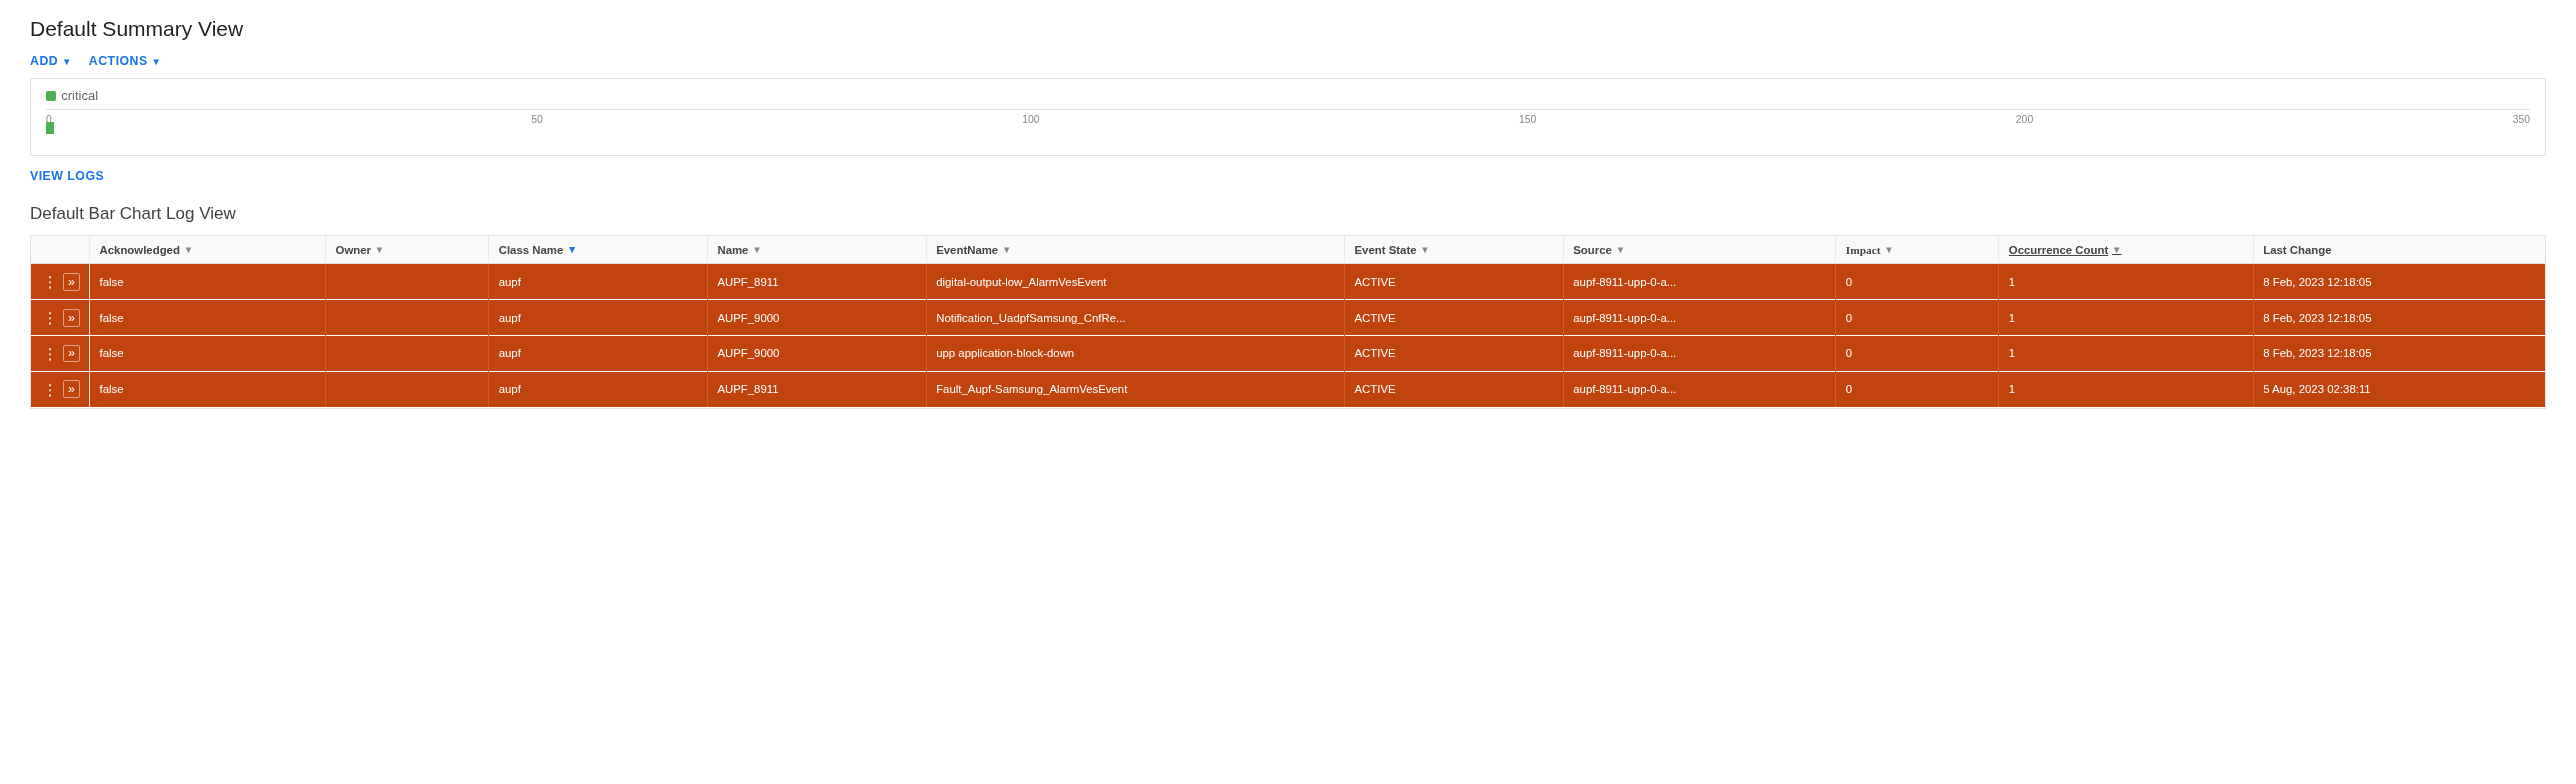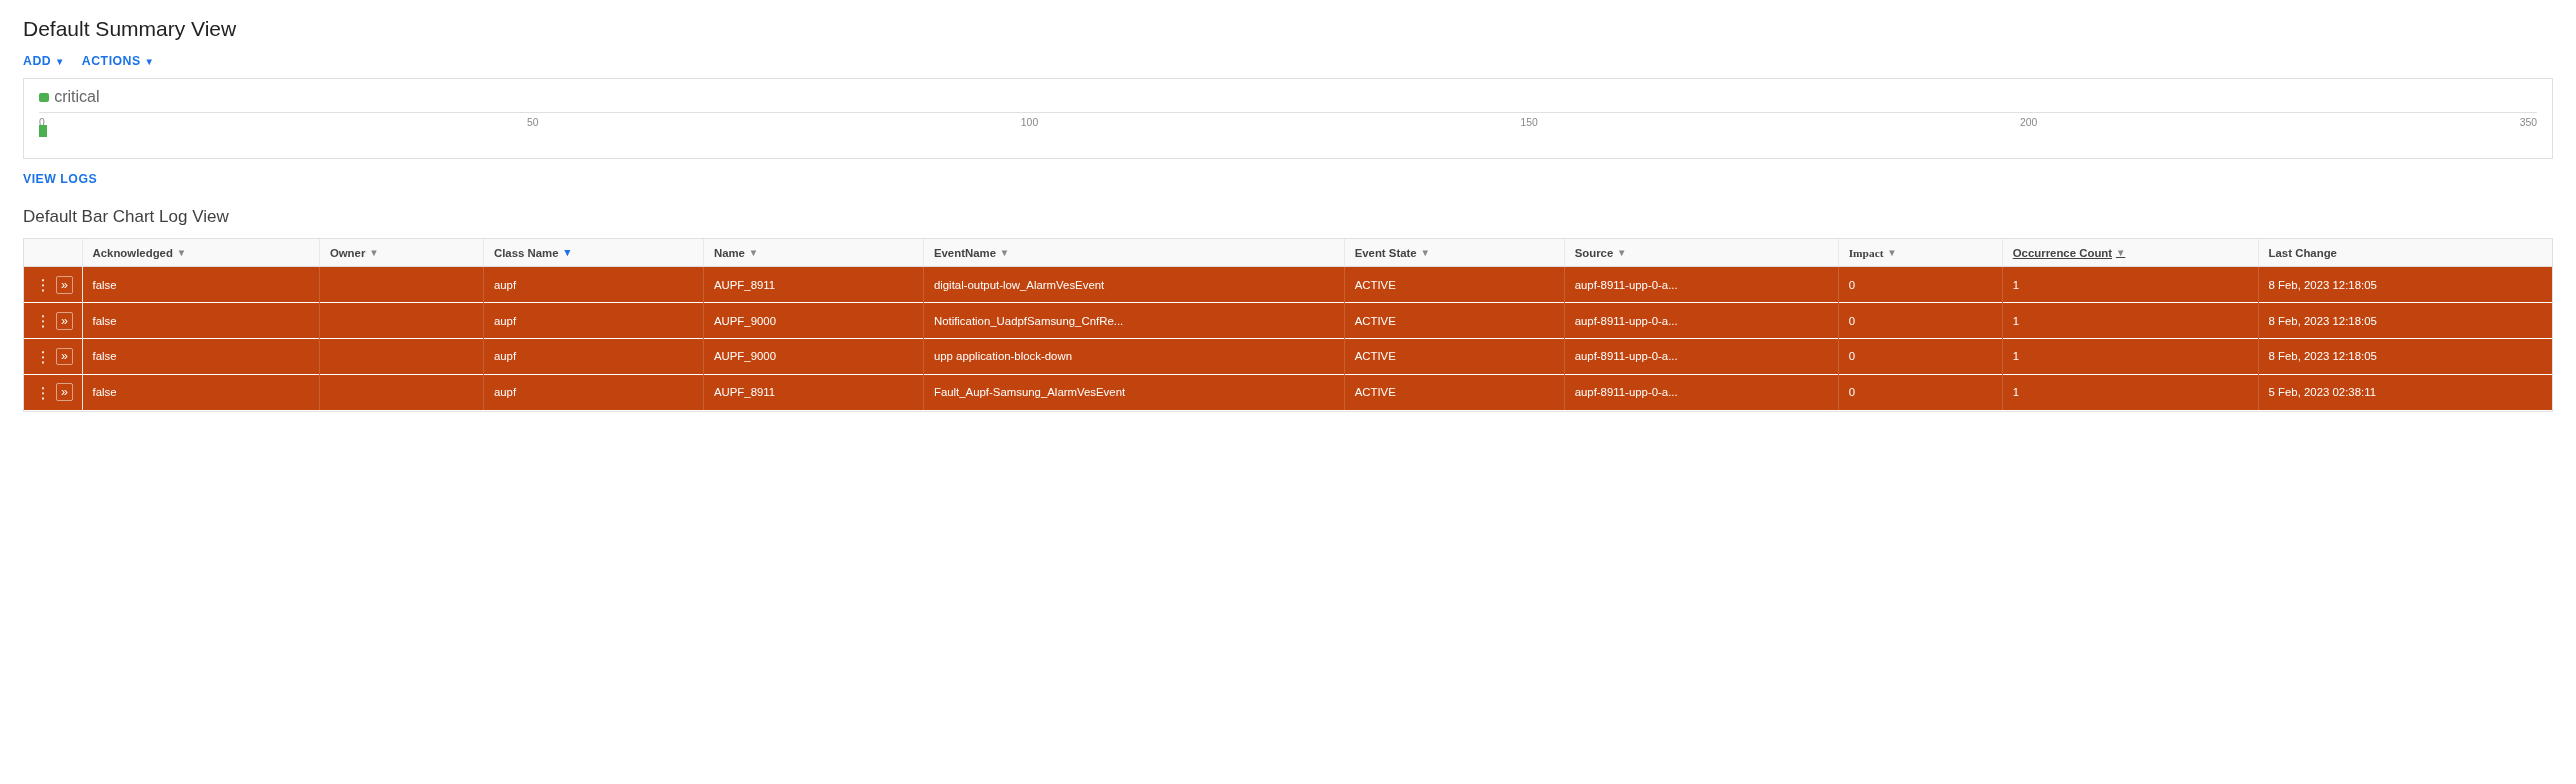--- a/index.html
+++ b/index.html
@@ -5,21 +5,21 @@
     * { box-sizing: border-box; margin: 0; padding: 0; }
     body {
       font-family: Arial, sans-serif;
       background: #f5f5f5;
       font-size: 12.3px;
       color: #333;
     }
     .page-wrapper {
       background: #fff;
       min-height: 784px;
-      padding: 17px 23px;
+      padding: 17px 30px;
     }
     .page-title {
       font-size: 21px;
       font-weight: 400;
       color: #222;
       margin-bottom: 13.3px;
     }
     .toolbar {
       display: flex;
       gap: 17px;
@@ -55,21 +55,21 @@
       gap: 5.7px;
       margin-bottom: 5.7px;
     }
     .chart-legend-dot {
       width: 9.5px;
       height: 9.5px;
       background: #4caf50;
       border-radius: 1.9px;
     }
     .chart-legend-label {
-      font-size: 16px;
+      font-size: 13px;
       color: #666;
     }
     .chart-area {
       position: relative;
       height: 38px;
       background: #fff;
     }
     .chart-bar {
       position: absolute;
       bottom: 13.3px;
@@ -378,19 +378,19 @@
     </td>
             <td>false</td>
             <td></td>
             <td>aupf</td>
             <td>AUPF_8911</td>
             <td>Fault_Aupf-Samsung_AlarmVesEvent</td>
             <td>ACTIVE</td>
             <td>aupf-8911-upp-0-a...</td>
             <td>0</td>
             <td>1</td>
-            <td>5 Feb, 2023 02:38:11</td>
+            <td>5 Aug, 2023 02:38:11</td>
           </tr>
         </tbody>
     </table>
   </div>
 </div>
 
 
 </body></html>

